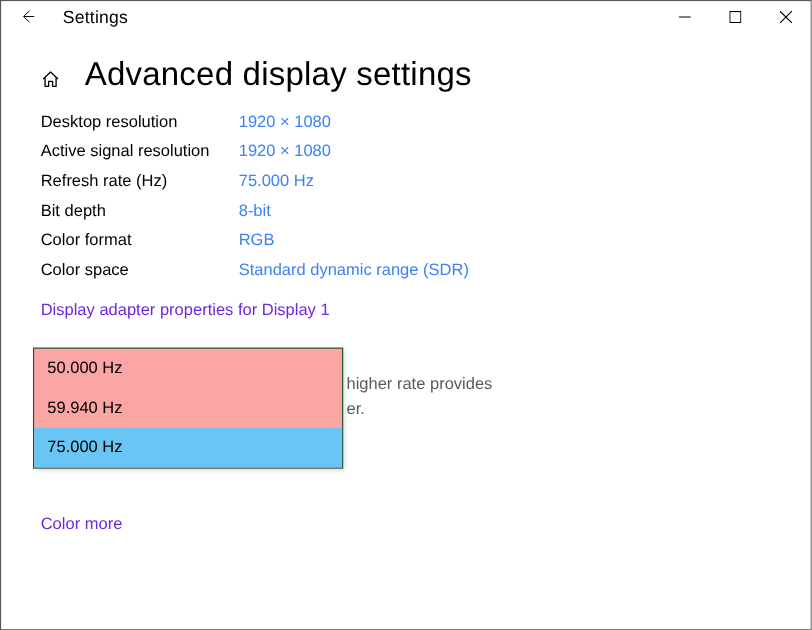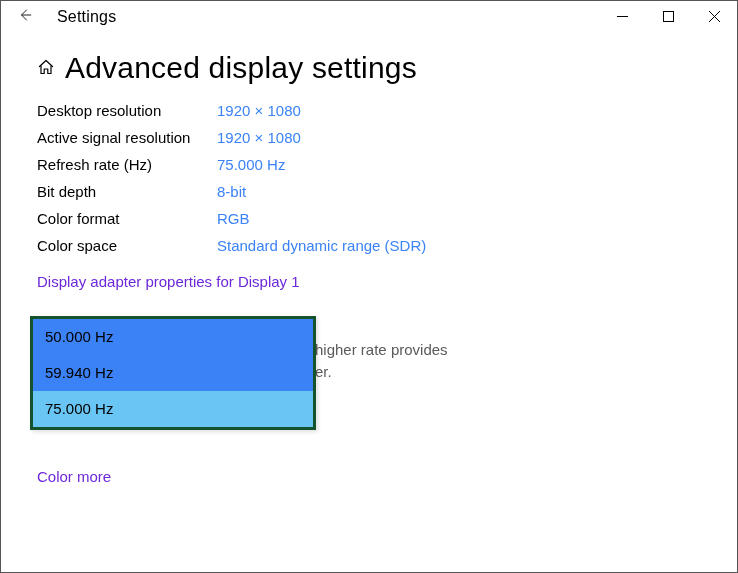--- a/index.html
+++ b/index.html
@@ -59,22 +59,22 @@
     justify-content: center;
     cursor: pointer;
   }
   .window-controls .btn svg { stroke: #000; }
   
   .content {
     padding: 18px 36px 0 36px;
   }
   .page-header {
     display: flex;
-    align-items: center;
-    gap: 10px;
+    align-items: flex-end;
+    gap: 22px;
     margin-bottom: 12px;
   }
   .page-header .home-icon svg {
     width: 18px;
     height: 18px;
   }
   h1.page-title {
     font-weight: 400;
     font-size: 30px;
     margin: 0;
@@ -106,22 +106,22 @@
     font-weight: 400;
     font-size: 21px;
     margin: 30px 0 8px 0;
   }
   
   .dropdown-list {
     position: absolute;
     left: 29px;
     top: 315px;
     width: 280px;
-    background: #3b82f6;
-    border: 3px solid #14532d;
+    background: #fca5a5;
+    border: 1px solid #14532d;
     box-shadow: 2px 2px 4px rgba(0,0,0,0.12);
     z-index: 10;
   }
   .dropdown-list .option {
     height: 36px;
     line-height: 36px;
     padding: 0 12px;
     cursor: pointer;
     color: #000;
   }

